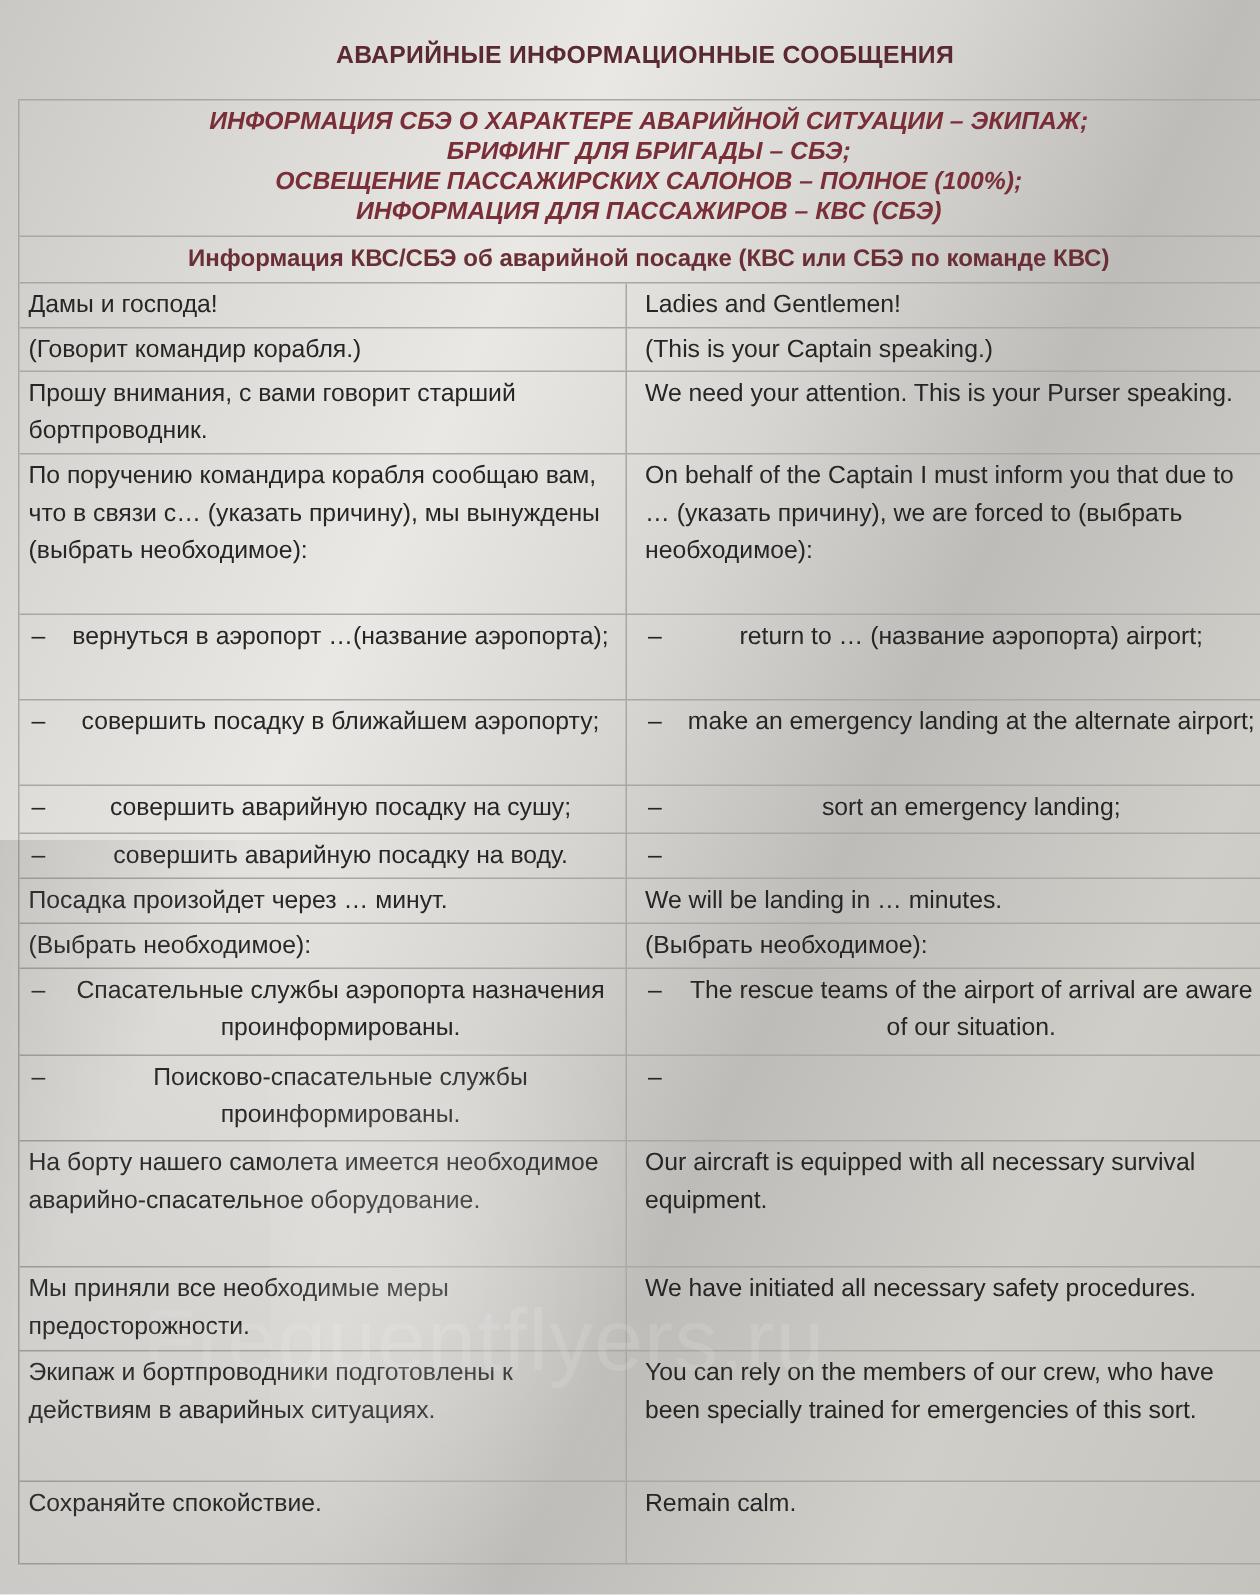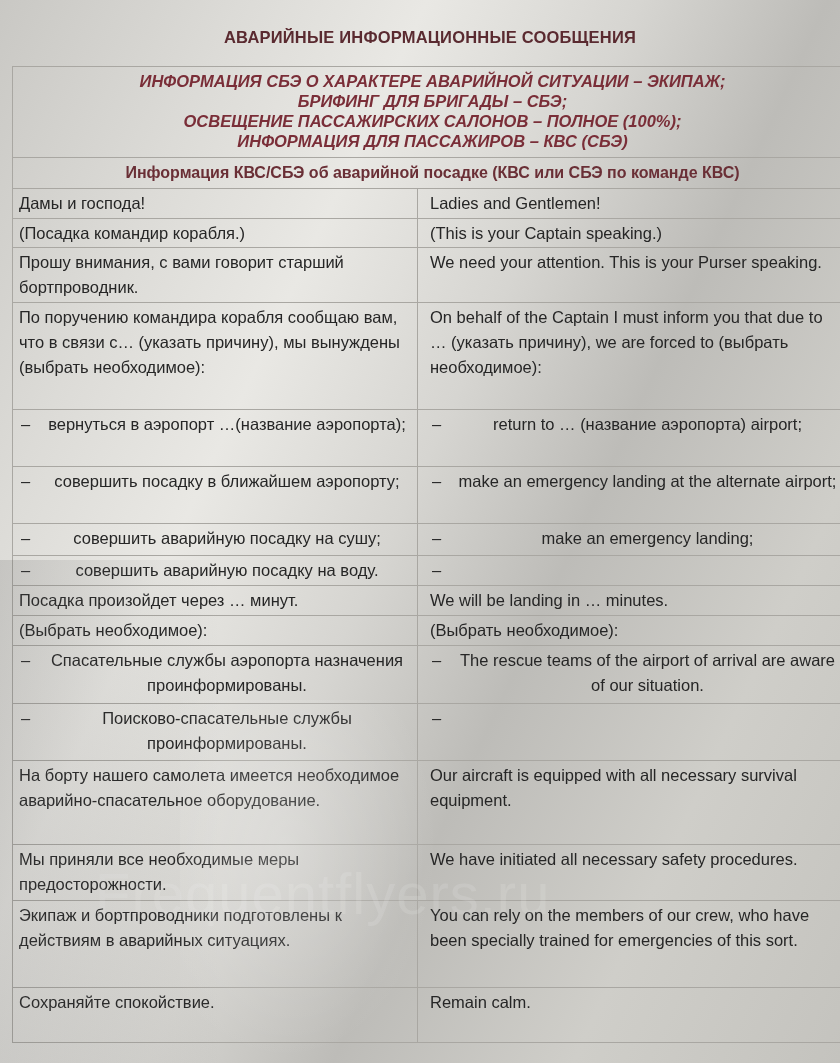--- a/index.html
+++ b/index.html
@@ -78,21 +78,21 @@
       <div class="line">ОСВЕЩЕНИЕ ПАССАЖИРСКИХ САЛОНОВ – ПОЛНОЕ (100%);</div>
       <div class="line">ИНФОРМАЦИЯ ДЛЯ ПАССАЖИРОВ – КВС (СБЭ)</div>
     </div>
     <div class="sub-header">Информация КВС/СБЭ об аварийной посадке (КВС или СБЭ по команде КВС)</div>
 
     <div class="grid">
 
       <div class="cell ru" style="height:30px">Дамы и господа!</div>
       <div class="cell en" style="height:30px">Ladies and Gentlemen!</div>
 
-      <div class="cell ru" style="height:29px">(Посадка командир корабля.)</div>
+      <div class="cell ru" style="height:29px">(Говорит командир корабля.)</div>
       <div class="cell en" style="height:29px">(This is your Captain speaking.)</div>
 
       <div class="cell ru" style="height:55px">Прошу внимания, с вами говорит старший бортпроводник.</div>
       <div class="cell en" style="height:55px">We need your attention. This is your Purser speaking.</div>
 
       <div class="cell ru" style="height:107px"><span>По поручению командира корабля сообщаю вам, что в связи с… </span><span class="it">(указать причину)</span><span>, мы вынуждены </span><span class="it">(выбрать необходимое):</span></div>
       <div class="cell en" style="height:107px"><span>On behalf of the Captain I must inform you that due to … </span><span class="it">(указать причину)</span><span>, we are forced to </span><span class="it">(выбрать необходимое):</span></div>
 
       <div class="cell ru item" style="height:57px">
           <span class="dash">–</span>
@@ -111,21 +111,21 @@
           <span class="dash">–</span>
           <span class="txt">make an emergency landing at the alternate airport;</span>
         </div>
 
       <div class="cell ru item" style="height:32px">
           <span class="dash">–</span>
           <span class="txt">совершить аварийную посадку на сушу;</span>
         </div>
       <div class="cell en item" style="height:32px">
           <span class="dash">–</span>
-          <span class="txt">make an emergency landing;</span>
+          <span class="txt">sort an emergency landing;</span>
         </div>
 
       <div class="cell ru item" style="height:30px">
           <span class="dash">–</span>
           <span class="txt">совершить аварийную посадку на воду.</span>
         </div>
       <div class="cell en item" style="height:30px">
           <span class="dash">–</span>
         </div>
 

